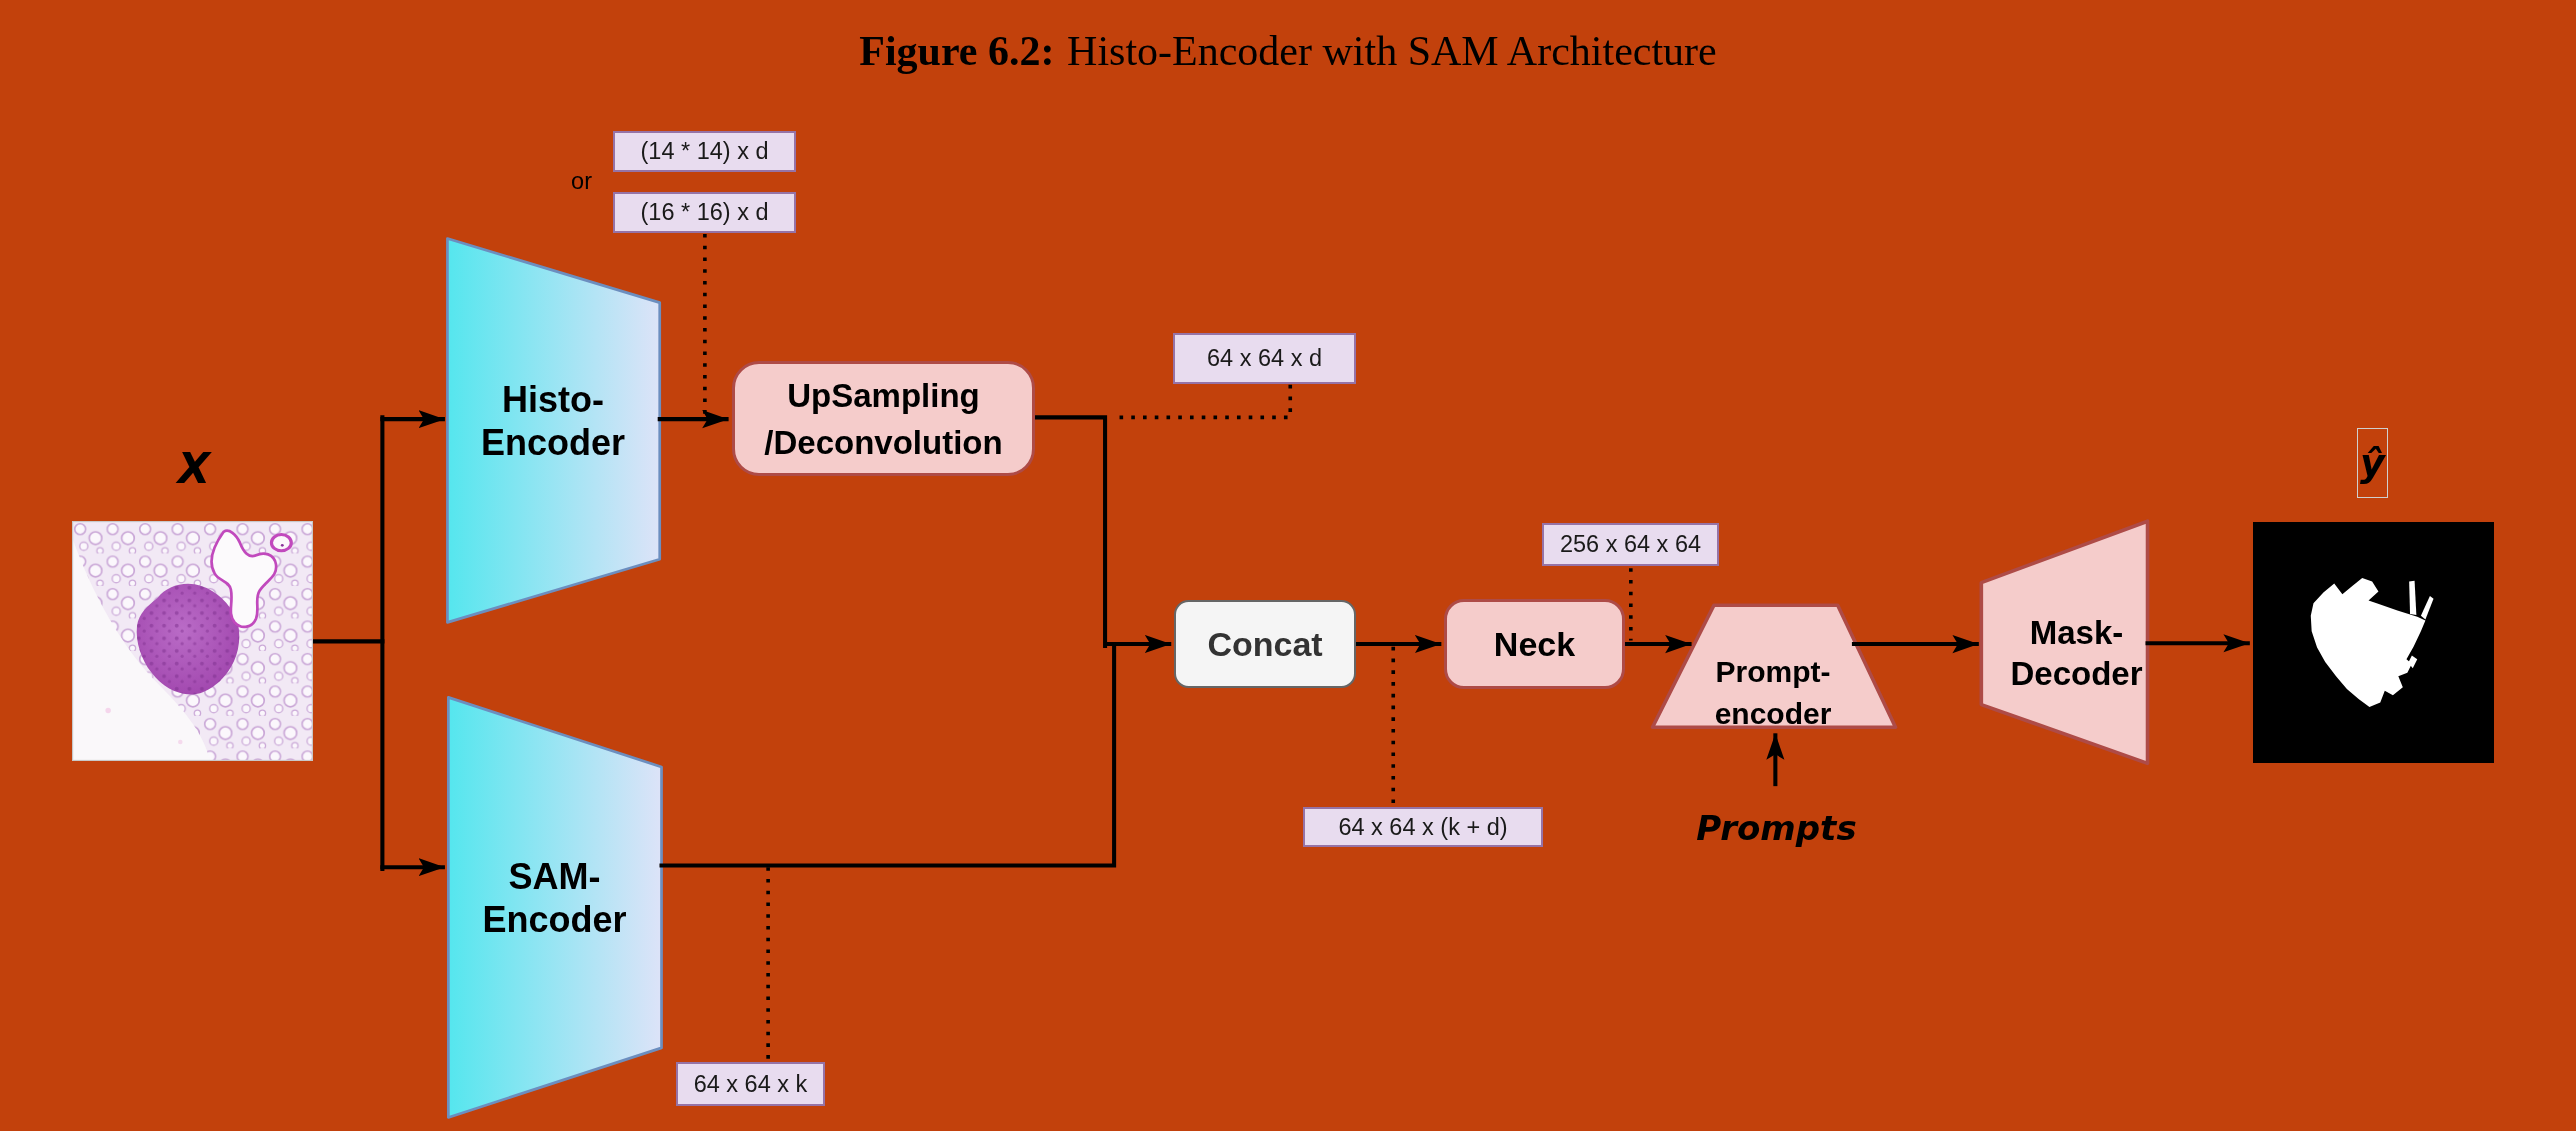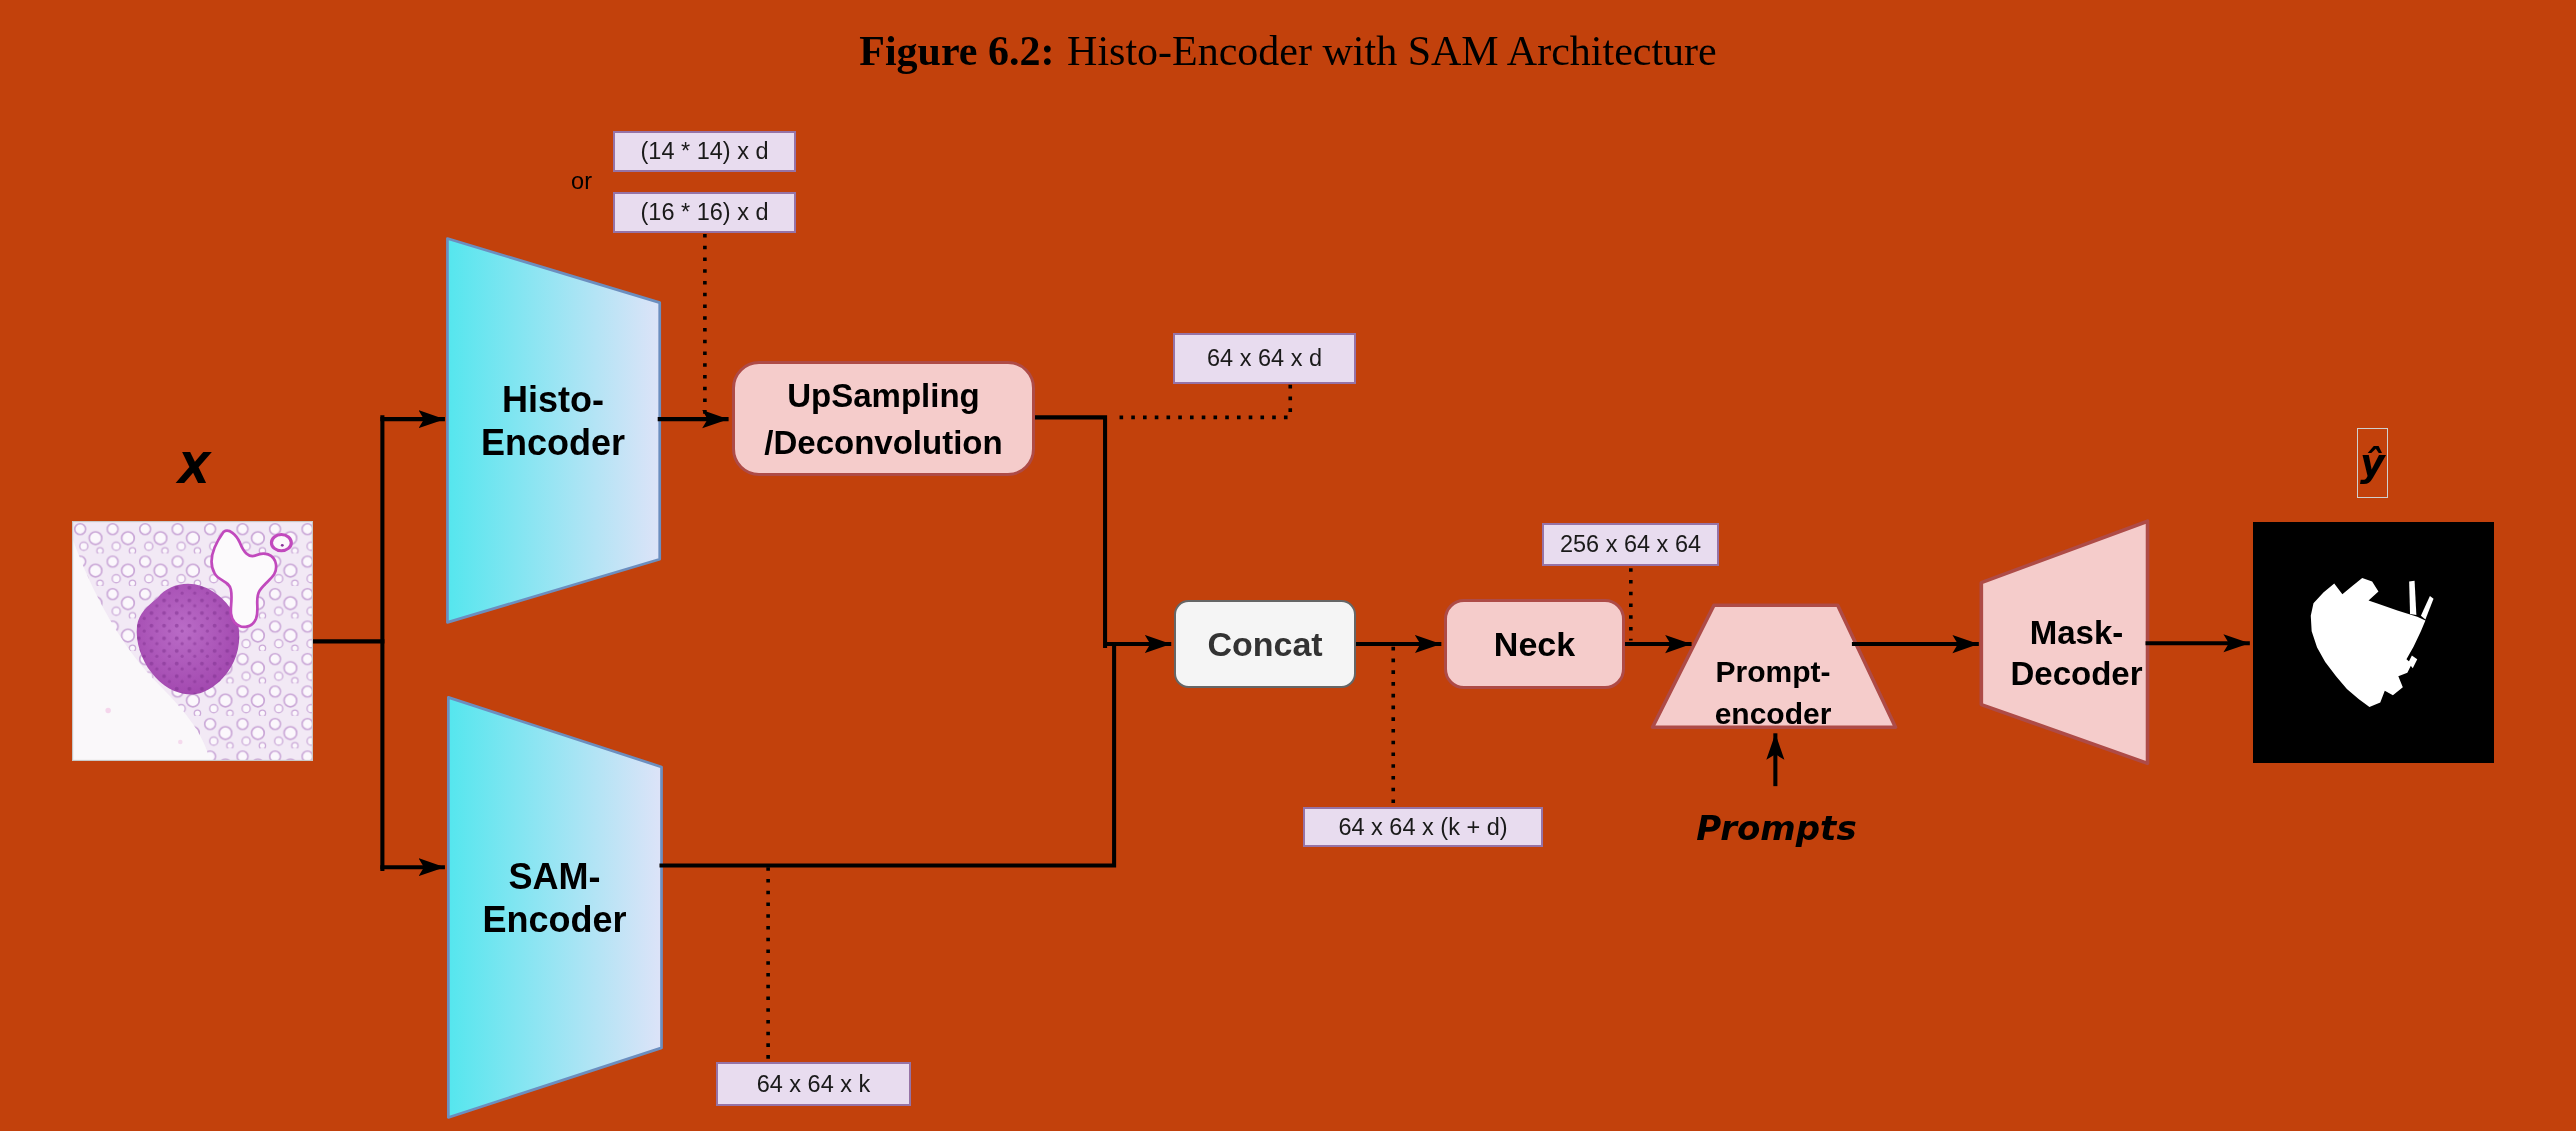--- a/index.html
+++ b/index.html
@@ -163,21 +163,21 @@
   </div>
 
   <div class="abs overlay rounded-block upsampling-block" style="left:732px;top:361px;width:303px;height:115px;">
     <span>UpSampling</span>
     <span>/Deconvolution</span>
   </div>
 
   <div class="abs overlay dim-box" style="left:1173px;top:333px;width:183px;height:51px;">64 x 64 x d</div>
   <div class="abs overlay dim-box" style="left:1303px;top:807px;width:240px;height:40px;">64 x 64 x (k + d)</div>
   <div class="abs overlay dim-box" style="left:1542px;top:523px;width:177px;height:43px;">256 x 64 x 64</div>
-  <div class="abs overlay dim-box" style="left:676px;top:1062px;width:195px;height:44px;margin-left:40px;">64 x 64 x k</div>
+  <div class="abs overlay dim-box" style="left:676px;top:1062px;width:149px;height:44px;">64 x 64 x k</div>
 
   <div class="abs overlay rounded-block concat-block" style="left:1174px;top:600px;width:182px;height:88px;">Concat</div>
   <div class="abs overlay rounded-block neck-block" style="left:1444px;top:599px;width:181px;height:90px;">Neck</div>
 
   <div class="abs overlay node-text small-node-text" style="left:1676px;top:619px;width:194px;height:87px;margin-top:30px;">
     <span>Prompt-</span>
     <span>encoder</span>
   </div>
   <div class="abs overlay node-text mask-text" style="left:1984px;top:611px;width:163px;height:83px;">
     <span>Mask-</span>

